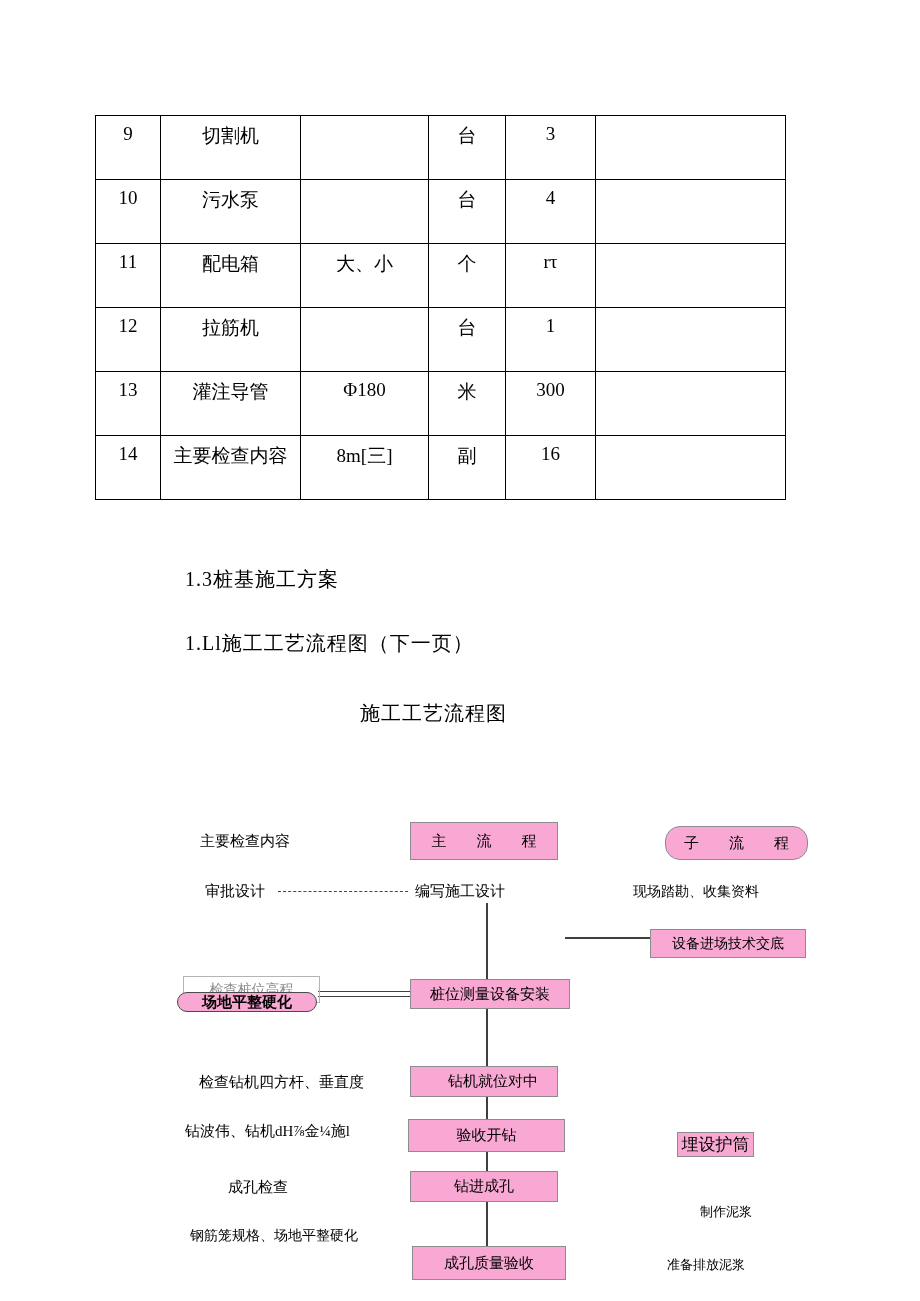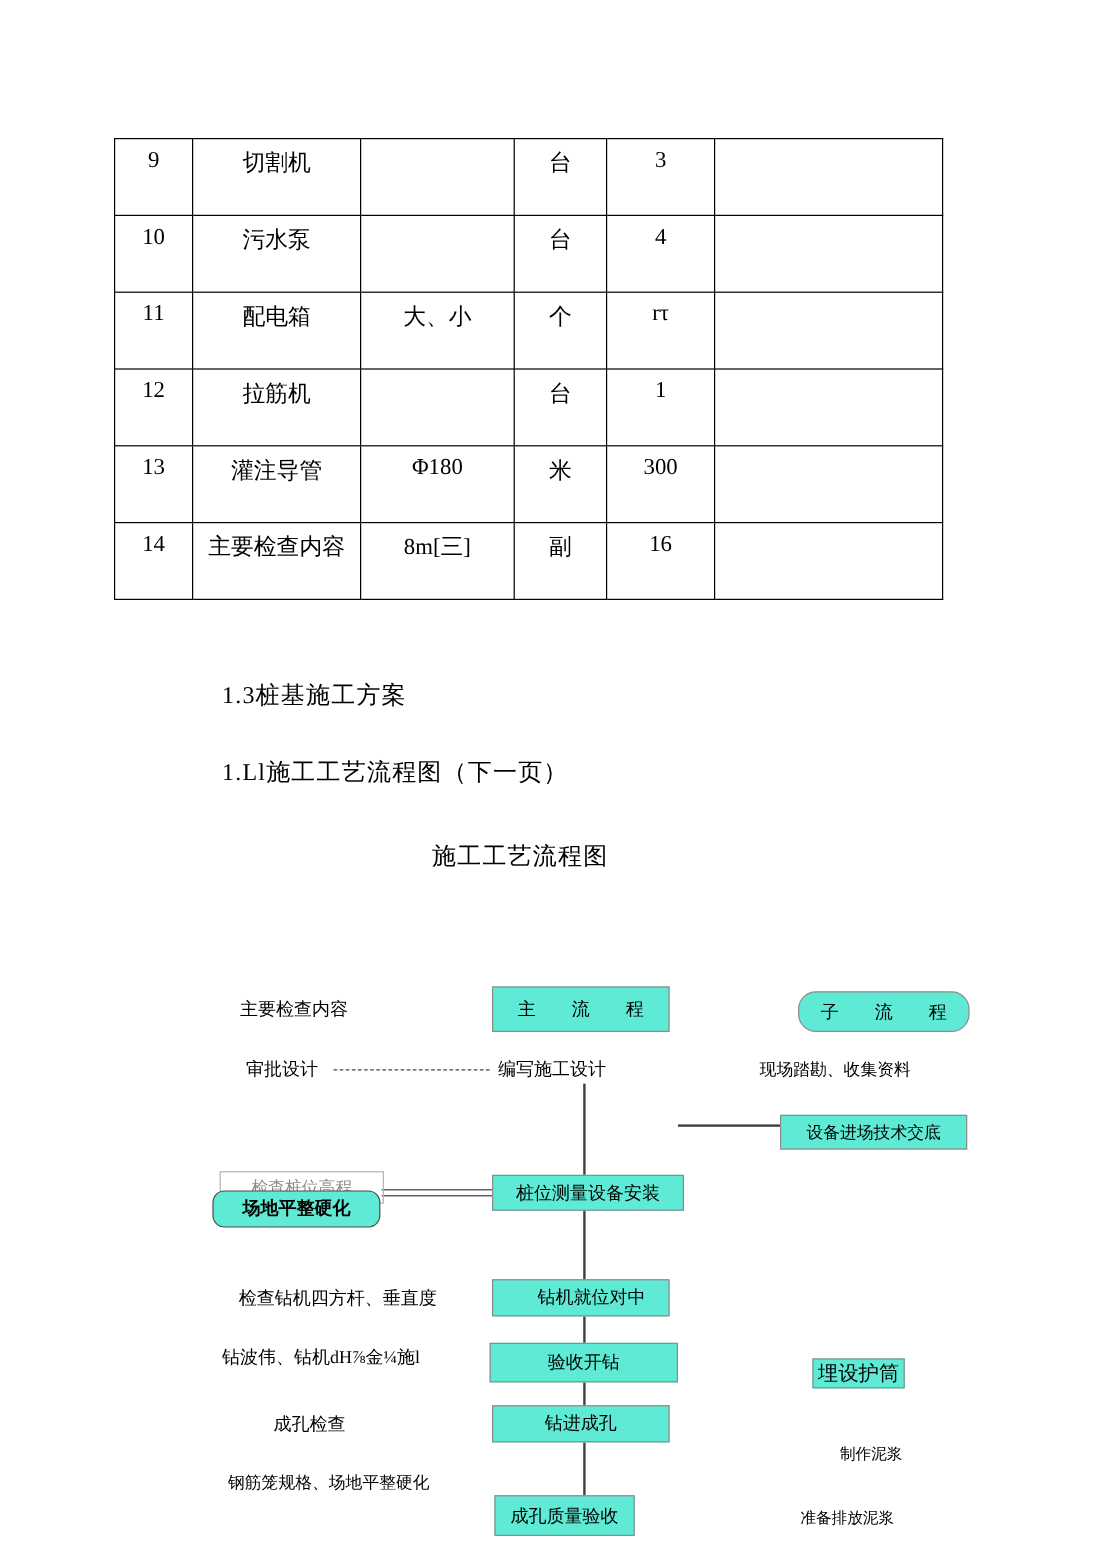--- a/index.html
+++ b/index.html
@@ -15,21 +15,21 @@
     border:1px solid #000; text-align:center; vertical-align:top;
     padding:7px 2px 0 2px; height:56px; font-size:19px; overflow:hidden;
   }
   
   .heading { position:absolute; font-size:20px; white-space:nowrap; letter-spacing:1px; }
   
   .flabel { position:absolute; font-size:15px; white-space:nowrap; }
   .flabel.sm { font-size:14px; }
   .flabel.xs { font-size:13px; }
   .fbox {
-    position:absolute; border:1px solid #8c8c8c; background:#5eead4;
+    position:absolute; border:1px solid #8c8c8c; background:#f9a8d4;
     display:flex; align-items:center; justify-content:center;
     font-size:15px; white-space:nowrap; z-index:2; box-sizing:border-box;
   }
   .fbox.sm { font-size:14px; }
   .fbox.xs { font-size:17px; }
   .fbox.ghost { color:#8a8a8a; border-color:#b4b4b4; background:transparent; z-index:1;text-align:center; }
   .fbox.boldbox { font-weight:bold; border-color:#4a4a4a; z-index:3; }
   .vline { position:absolute; width:0; border-left:2px solid #3f3f3f; }
   .hline { position:absolute; height:0; border-top:2px solid #3f3f3f; }
   .dashline { position:absolute; height:0; border-top:1px dashed #444; }
@@ -112,36 +112,36 @@
   <div class="flabel" style="left:205px;top:882px;">审批设计</div>
   <div class="dashline" style="left:278px;top:891px;width:130px;"></div>
   <div class="flabel" style="left:415px;top:882px;">编写施工设计</div>
   <div class="flabel sm" style="left:633px;top:883px;">现场踏勘、收集资料</div>
 
   <div class="vline" style="left:486px;top:903px;height:76px;"></div>
   <div class="hline" style="left:565px;top:937px;width:85px;"></div>
   <div class="fbox sm" style="left:650px;top:929px;width:156px;height:29px;">设备进场技术交底</div>
 
   <div class="fbox sm ghost" style="left:183px;top:976px;width:137px;height:27px;">检查桩位高程</div>
-  <div class="fbox boldbox" style="left:177px;top:992px;width:140px;height:31px;border-radius:10px;">场地平整硬化</div>
+  <div class="fbox boldbox" style="left:177px;top:992px;width:140px;height:20px;border-radius:10px;">场地平整硬化</div>
   <div class="dblline" style="left:318px;top:991px;width:92px;"></div>
   <div class="fbox" style="left:410px;top:979px;width:160px;height:30px;">桩位测量设备安装</div>
 
   <div class="vline" style="left:486px;top:1009px;height:58px;"></div>
   <div class="flabel" style="left:199px;top:1073px;">检查钻机四方杆、垂直度</div>
   <div class="fbox" style="left:410px;top:1066px;width:148px;height:31px;padding-left:18px;">钻机就位对中</div>
 
   <div class="vline" style="left:486px;top:1097px;height:22px;"></div>
   <div class="flabel" style="left:185px;top:1122px;">钻波伟、钻机dH⅞金¼施l</div>
   <div class="fbox" style="left:408px;top:1119px;width:157px;height:33px;">验收开钻</div>
   <div class="fbox xs" style="left:677px;top:1132px;width:77px;height:25px;">埋设护筒</div>
 
   <div class="vline" style="left:486px;top:1152px;height:19px;"></div>
   <div class="flabel" style="left:228px;top:1178px;">成孔检查</div>
   <div class="fbox" style="left:410px;top:1171px;width:148px;height:31px;">钻进成孔</div>
   <div class="flabel xs" style="left:700px;top:1203px;">制作泥浆</div>
 
   <div class="vline" style="left:486px;top:1202px;height:44px;"></div>
   <div class="flabel sm" style="left:190px;top:1227px;">钢筋笼规格、场地平整硬化</div>
-  <div class="fbox" style="left:412px;top:1246px;width:117px;height:34px;">成孔质量验收</div>
+  <div class="fbox" style="left:412px;top:1246px;width:154px;height:34px;">成孔质量验收</div>
   <div class="flabel xs" style="left:667px;top:1256px;">准备排放泥浆</div>
 
 </div>
 
 </body></html>

